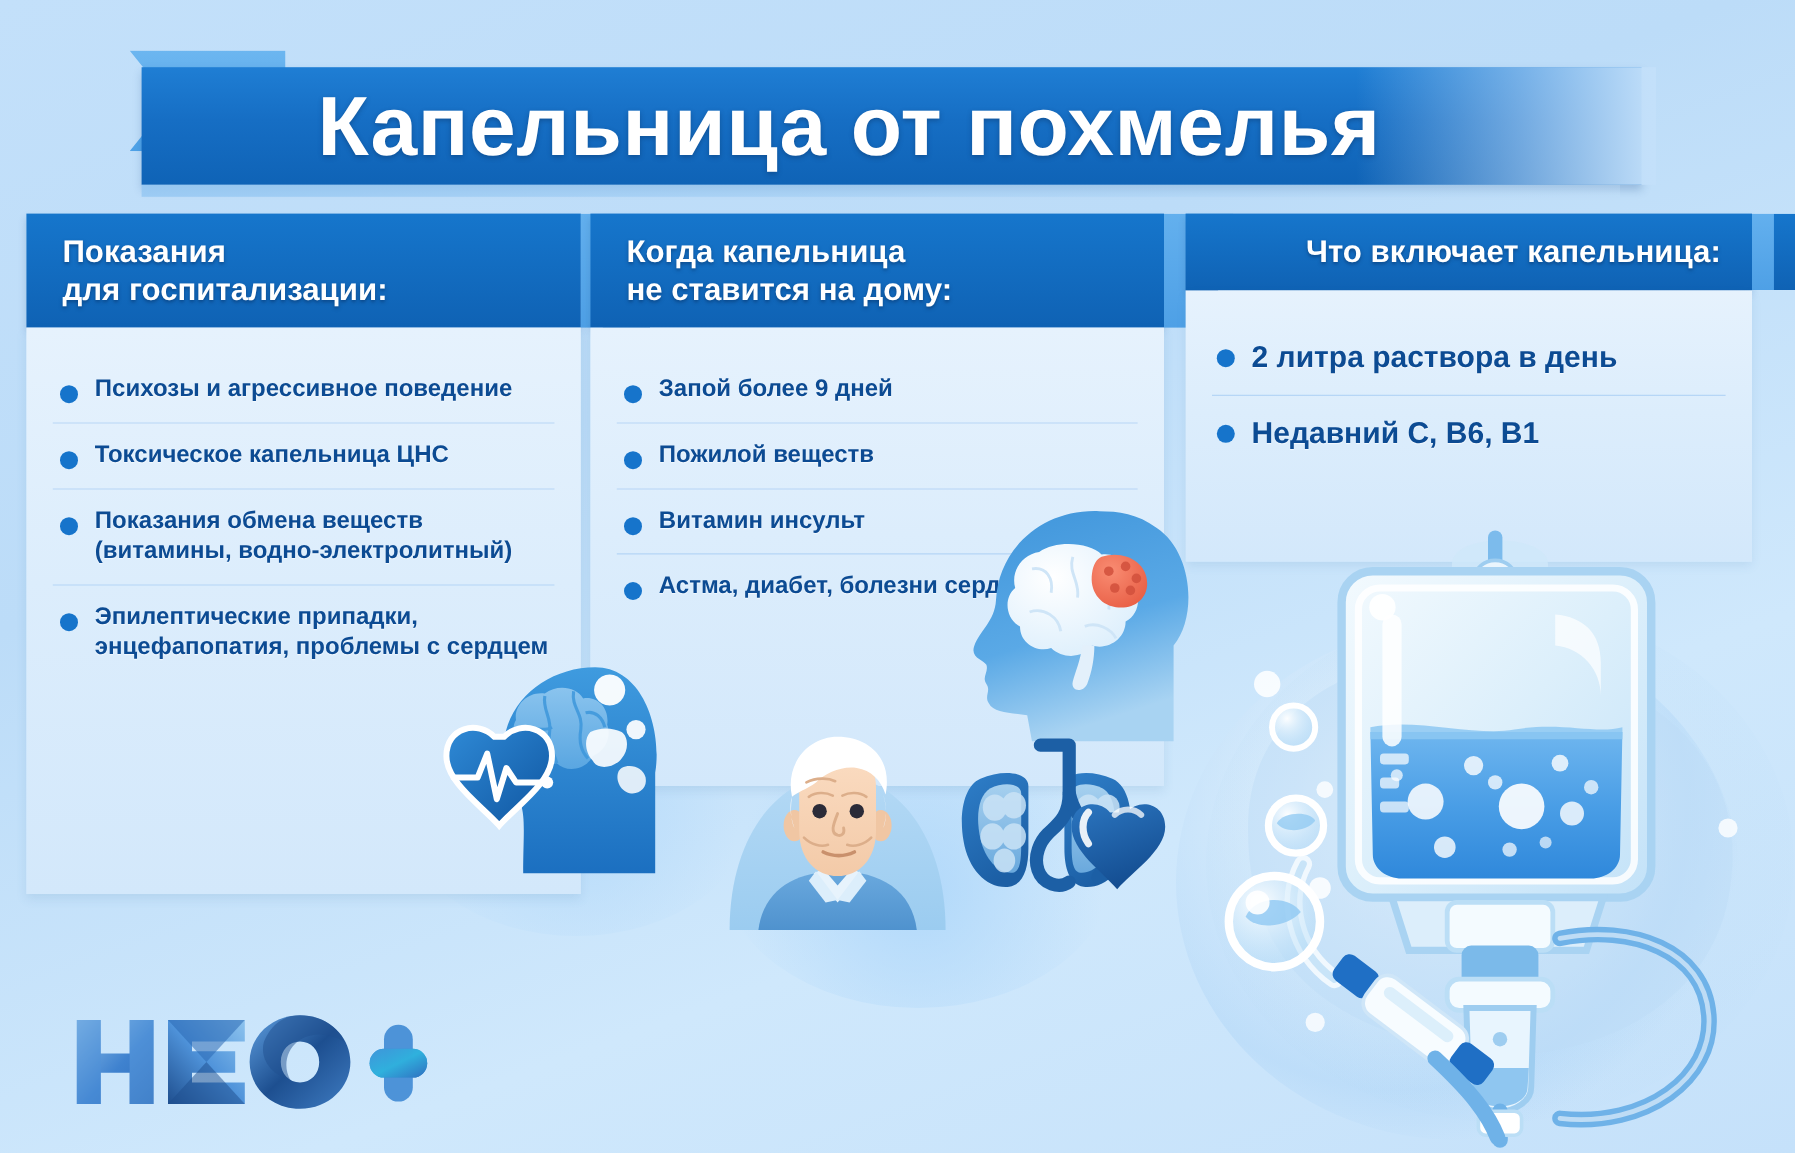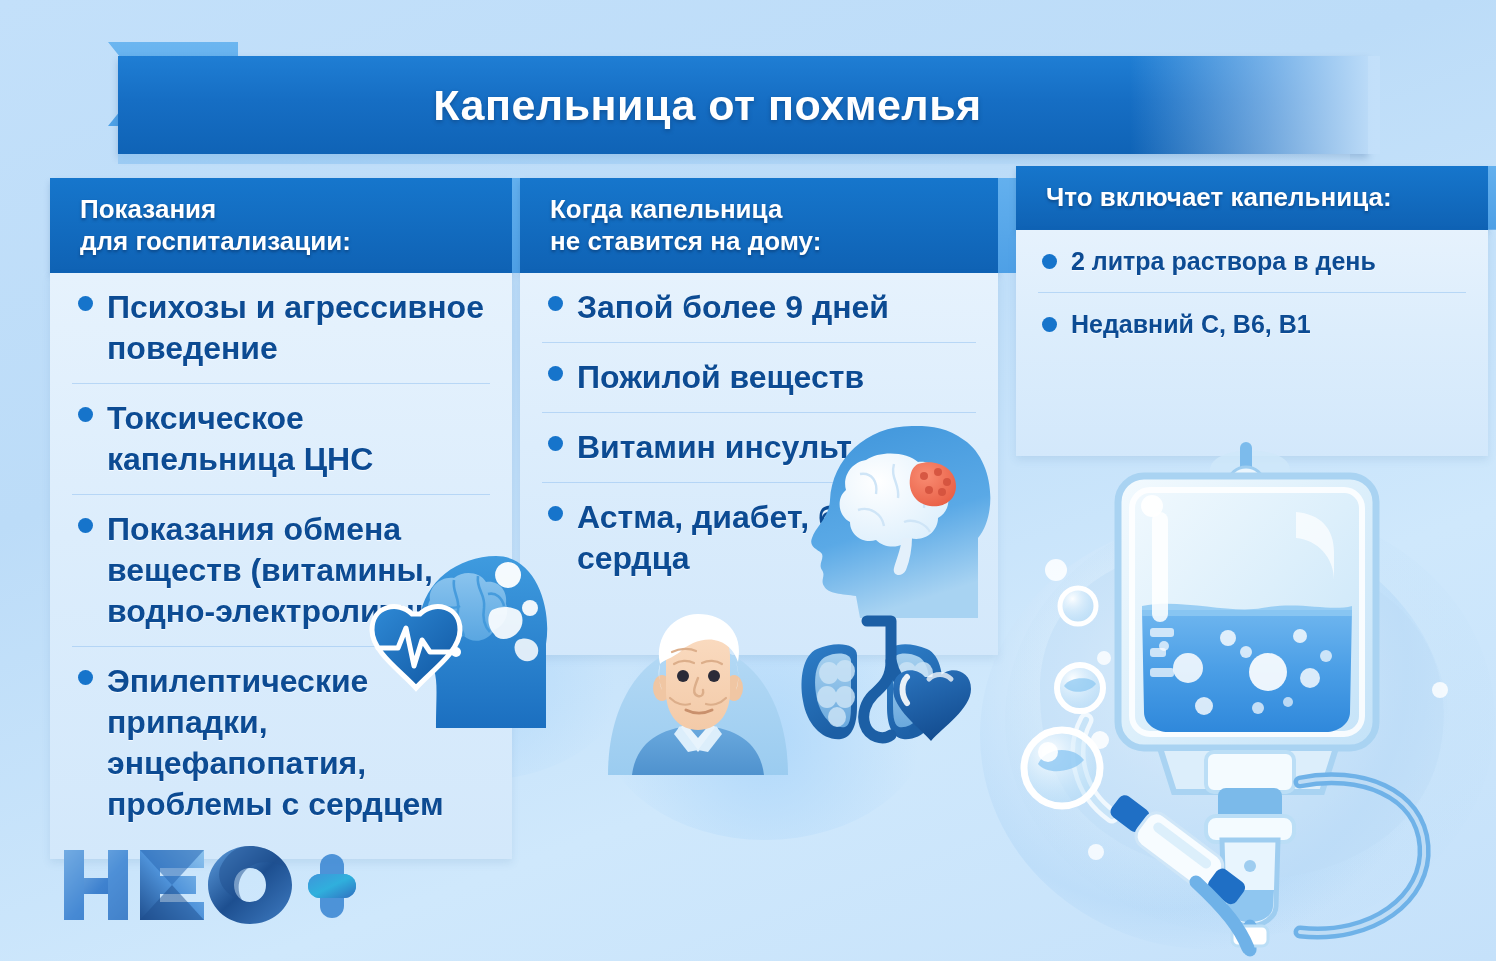--- a/index.html
+++ b/index.html
@@ -37,29 +37,29 @@
     position:absolute;left:1130px;top:28px;width:250px;height:98px;
     background:linear-gradient(90deg,rgba(20,110,196,0) 0%,rgba(190,220,250,.55) 55%,rgba(195,224,250,1) 100%);
   }
   .banner-under{
     position:absolute;left:118px;top:126px;width:1232px;height:10px;
     background:linear-gradient(90deg,rgba(150,200,243,.85),rgba(198,226,250,.25));
   }
   .banner-title{
     position:absolute;left:118px;top:28px;width:1150px;height:98px;
     display:flex;align-items:center;justify-content:center;
-    color:#ffffff;font-size:43px;font-weight:bold;letter-spacing:.5px;
+    color:#ffffff;font-size:70px;font-weight:bold;letter-spacing:.5px;
     text-shadow:0 2px 4px rgba(10,50,100,.45);white-space:nowrap;padding-left:29px;
   }
 
   
-  .col{position:absolute;margin-left:28px;}
+  .col{position:absolute;}
   .col-1{left:22px;top:178px;width:462px;}
   .col-2{left:492px;top:178px;width:478px;}
-  .col-3{left:988px;top:166px;width:472px;}
+  .col-3{left:988px;top:178px;width:472px;text-align:right;}
 
   .col-head{
     position:relative;color:#fff;font-weight:bold;font-size:26px;line-height:1.22;
     padding:16px 26px 16px 30px;
     background:linear-gradient(180deg,#1676cc 0%,#0f62b4 100%);
     text-shadow:0 2px 3px rgba(6,40,85,.5);
     box-shadow:0 4px 6px rgba(40,90,150,.22);
   }
   .head-notch-r{
     position:absolute;right:-58px;top:0;width:58px;height:100%;
@@ -69,38 +69,38 @@
   .head-notch-in{
     position:absolute;right:0;top:0;width:40px;height:100%;
     background:linear-gradient(180deg,#1676cc 0%,#0f62b4 100%);
     clip-path:polygon(0 0,100% 0,58% 50%,100% 100%,0 100%);
   }
 
   .col-body{
     position:relative;
     background:linear-gradient(180deg,#e6f2fd 0%,#dcedfc 45%,#d3e8fb 100%);
     box-shadow:0 4px 8px rgba(70,120,170,.13);
-    padding:0 22px 20px 22px;
+    padding:25px 22px 20px 22px;
   }
   .col-1 .col-body{min-height:472px;}
   .col-2 .col-body{min-height:382px;}
   .col-3 .col-body{min-height:226px;}
 
   .bullet-row{
     display:flex;align-items:flex-start;gap:14px;
     padding:14px 4px 14px 6px;
     border-bottom:1px solid rgba(150,195,240,.55);
   }
   .bullet-row:last-child{border-bottom:none;}
   .dot{
     flex:0 0 auto;width:15px;height:15px;border-radius:50%;
     background:#1674cb;margin-top:9px;
   }
   .bullet-text{
-    color:#0c4b93;font-weight:bold;font-size:32px;line-height:1.28;
+    color:#0c4b93;font-weight:bold;font-size:20px;line-height:1.28;
     text-shadow:0 1px 1px rgba(255,255,255,.75);
   }
   .col-3 .bullet-text{font-size:25px;}
   .col-3 .bullet-row{padding:15px 4px;}
 
   
   .logo{position:absolute;left:58px;top:838px;width:300px;height:92px;}
 
   
   .art{position:absolute;}

